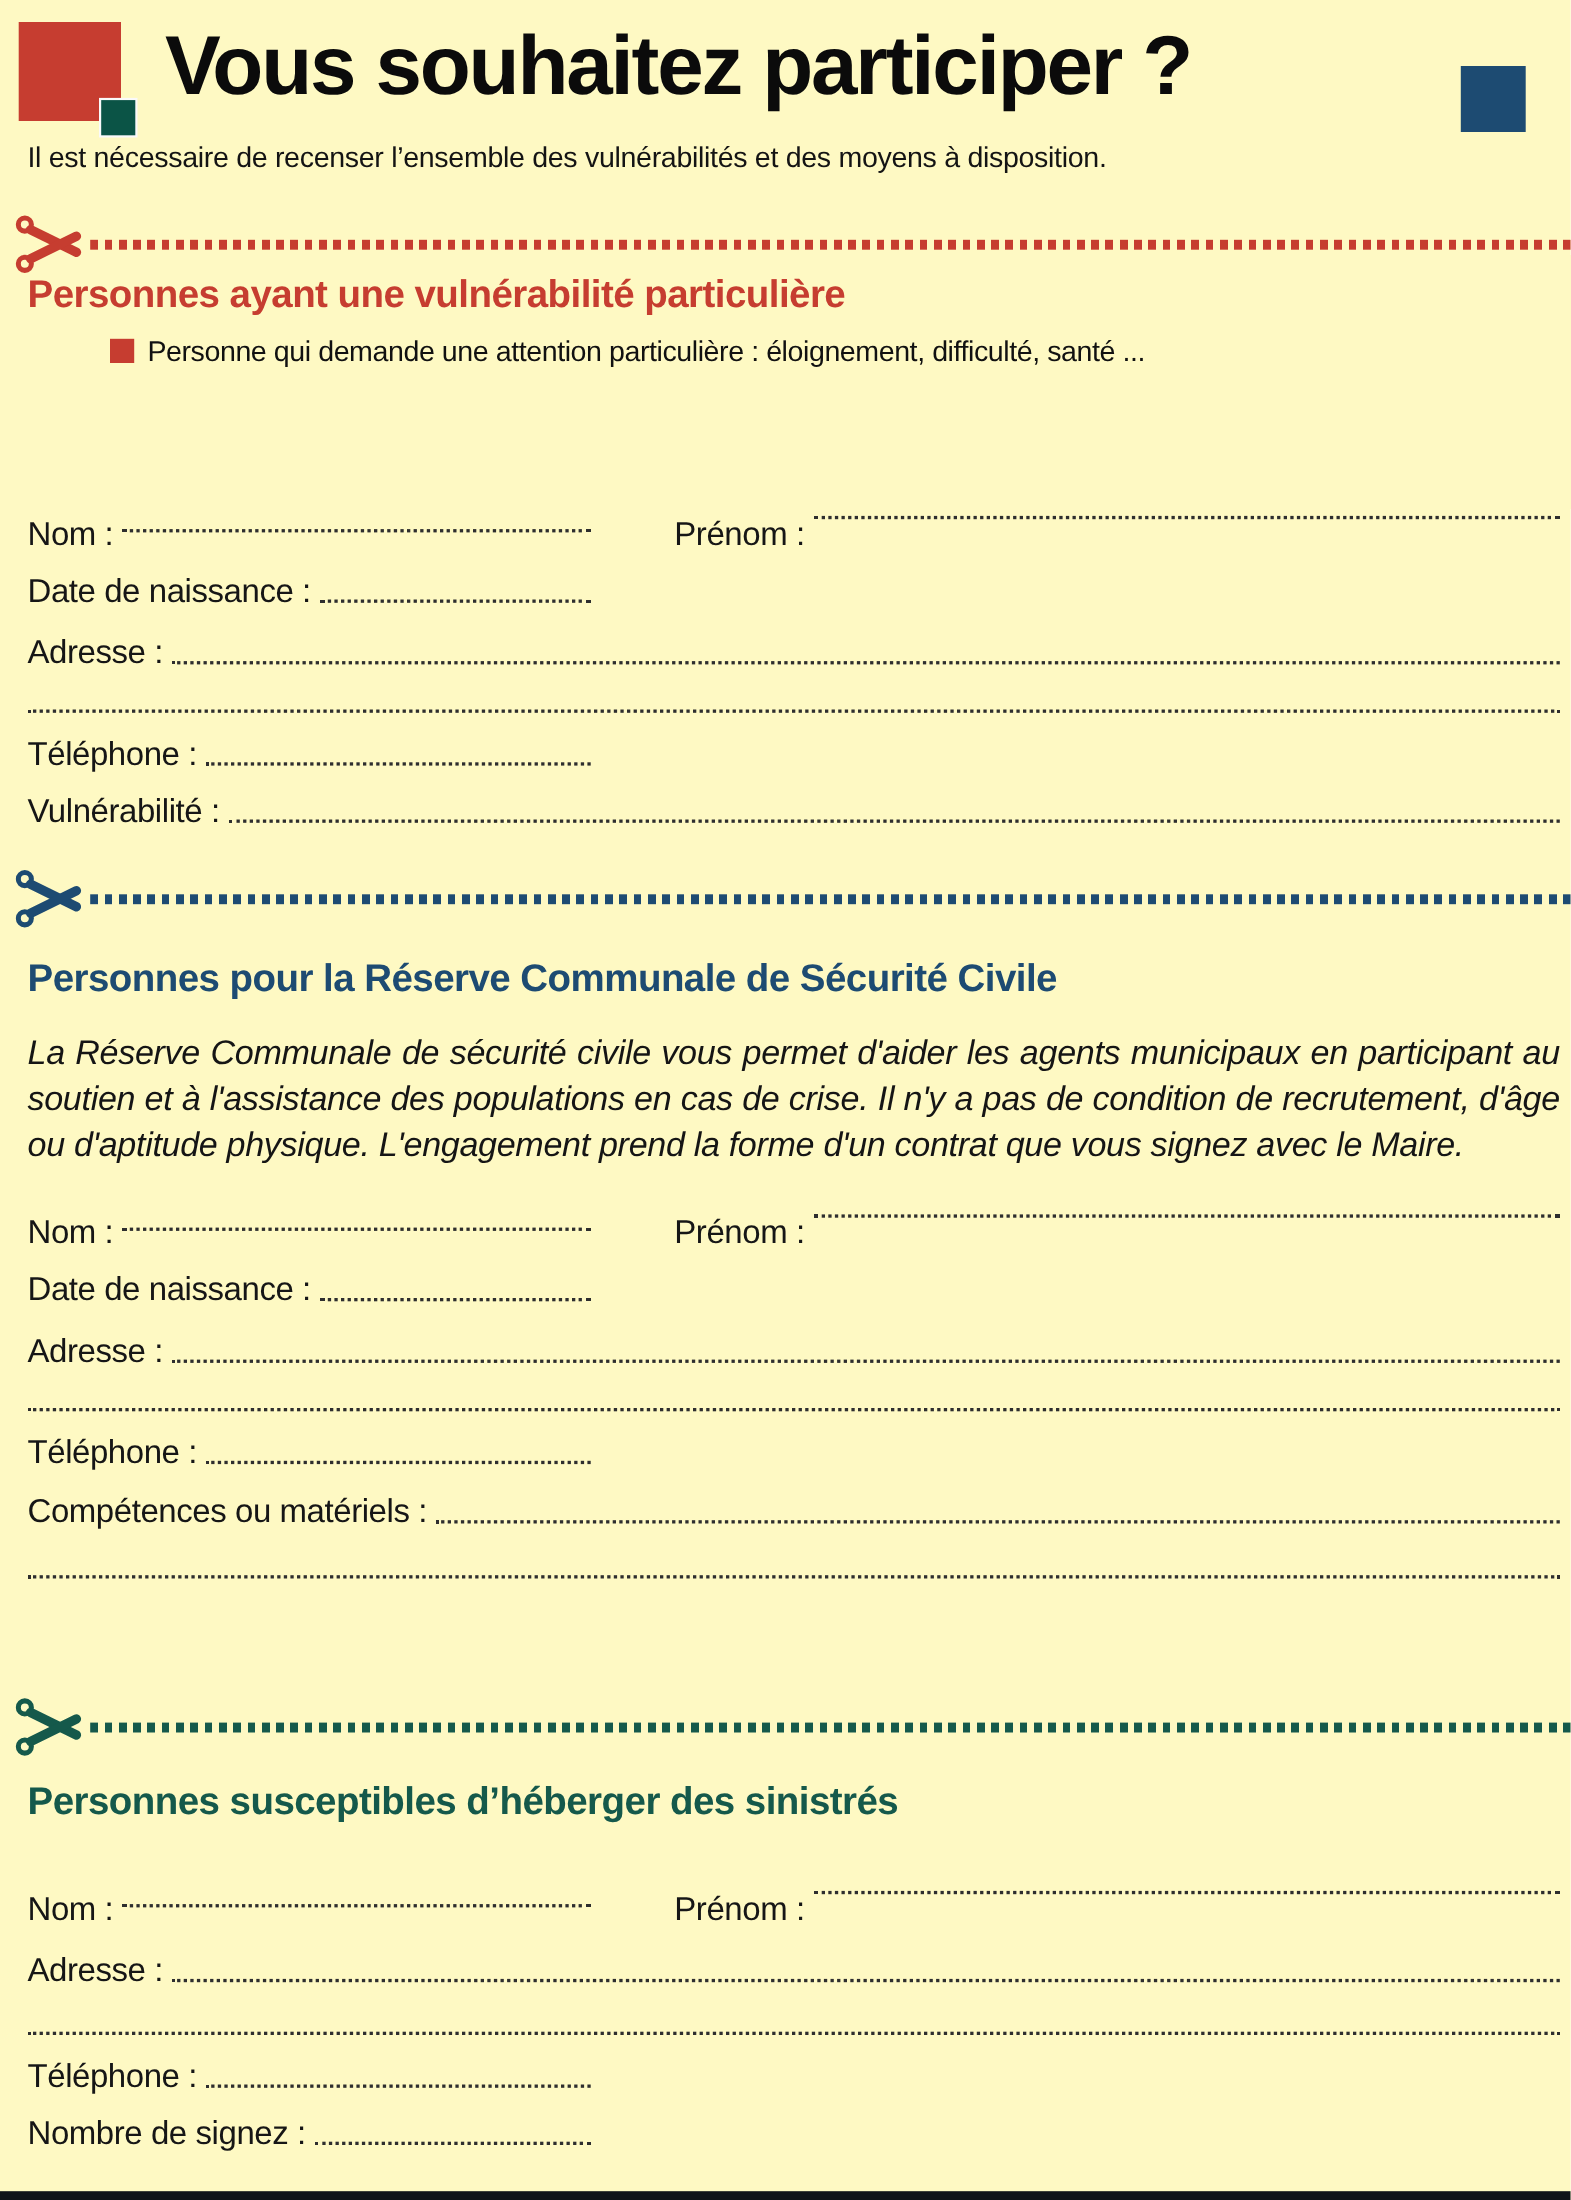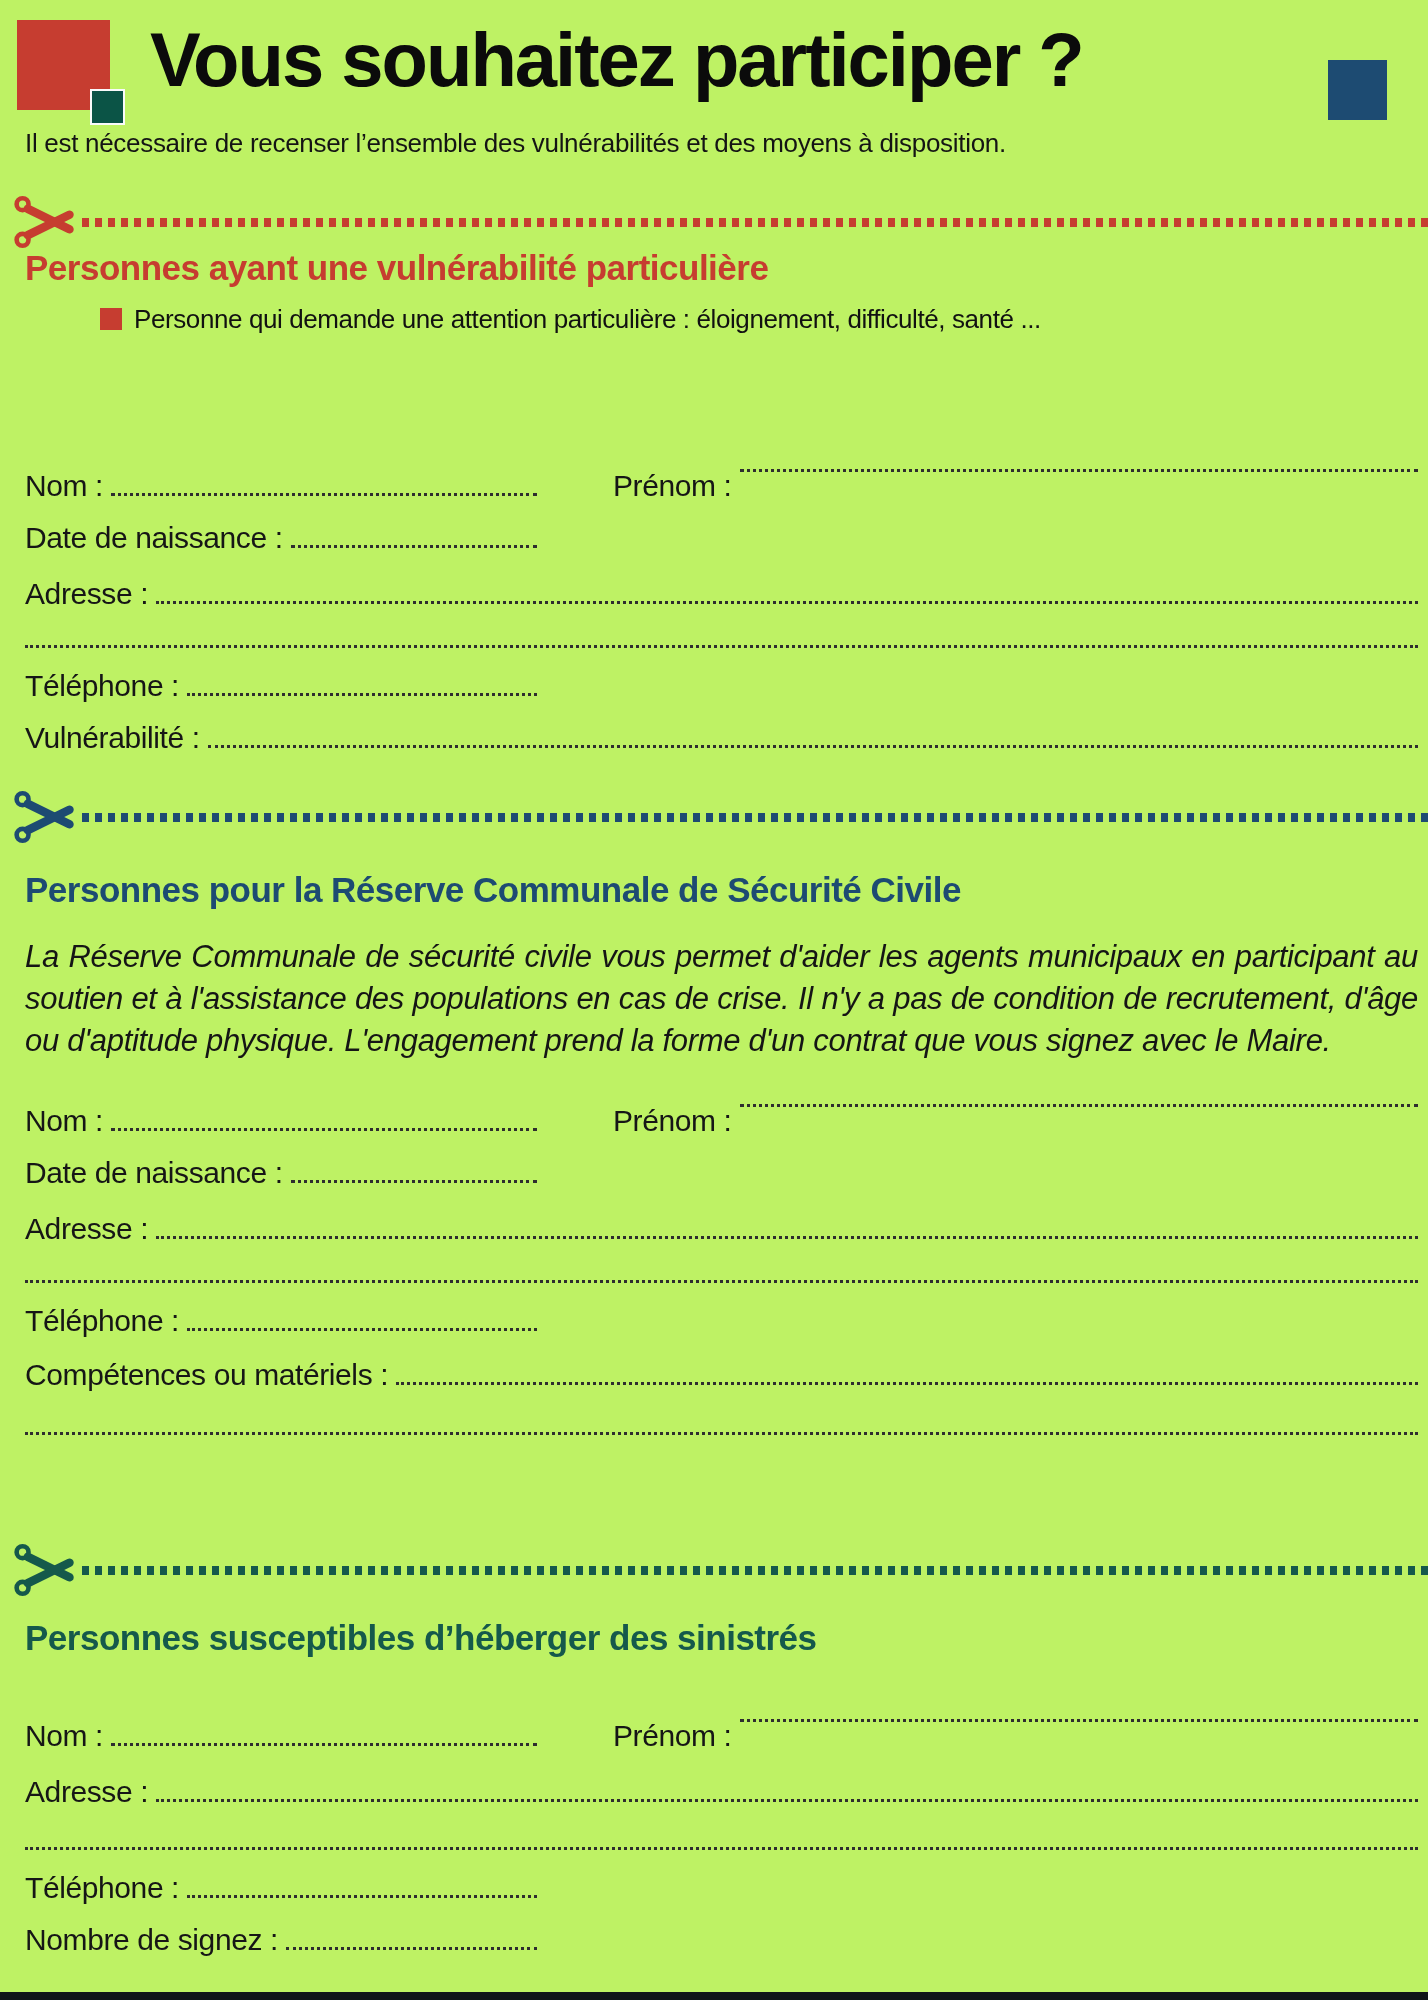--- a/index.html
+++ b/index.html
@@ -1,18 +1,18 @@
 <!DOCTYPE html>
 <html style="--red: #c63d30; --navy: #1d4b72; --green: #15594b; --green_square: #0b5446;"><head>
 <meta charset="utf-8">
 <style>
   html,body { margin:0; padding:0; background:#ffffff; }
   .page {
     position:relative; width:1428px; height:2000px; overflow:hidden;
-    background:#bef264; color:#1a1a1a;
+    background:#fef9c3; color:#1a1a1a;
     font-family:"Liberation Sans", sans-serif;
   }
 
   
   .sq-red   { position:absolute; left:17px;  top:20px; width:93px; height:90px; background:var(--red,#c63d30); }
   .sq-green { position:absolute; left:92px;  top:91px; width:31px; height:32px; background:var(--green_square,#0b5446); box-shadow:0 0 0 2px #fafafa; }
   .sq-navy  { position:absolute; right:41px; top:60px; width:59px; height:60px; background:var(--navy,#1d4b72); }
   .title {
     position:absolute; left:150px; top:16px; margin:0;
     font-size:76px; font-weight:700; letter-spacing:-2px; color:#0b0b0b; white-space:nowrap;
@@ -45,21 +45,21 @@
 
   .form-a { margin-top:119px; }  
   .form-b { margin-top:28px; }   
   .form-c { margin-top:47px; }   
 
   .fr { display:flex; align-items:flex-end; }
   .h44{height:44px} .h48{height:48px} .h50{height:50px} .h52{height:52px} .h54{height:54px} .h56{height:56px}
   .lbl { font-size:30px; line-height:34px; white-space:nowrap; padding-right:8px; letter-spacing:-0.4px; color:#161616; }
   .dots { flex:1 1 auto; height:0; border-bottom:3px dotted #2e2e2e; margin-bottom:7px; }
   .half { width:512px; flex:0 0 auto; }
-  .pairL { display:flex; align-items:flex-end; width:512px; flex:0 0 auto; }
+  .pairL { display:flex; align-items:center; width:512px; flex:0 0 auto; }
   .pairR { display:flex; align-items:flex-start; flex:1 1 auto; margin-left:76px; }
 
   .bottom-bar { position:absolute; left:0; right:0; bottom:0; height:8px; background:#101419; }
 </style>
 </head>
 <body>
 
 <div class="page">
 
   <div class="sq-red"></div>

